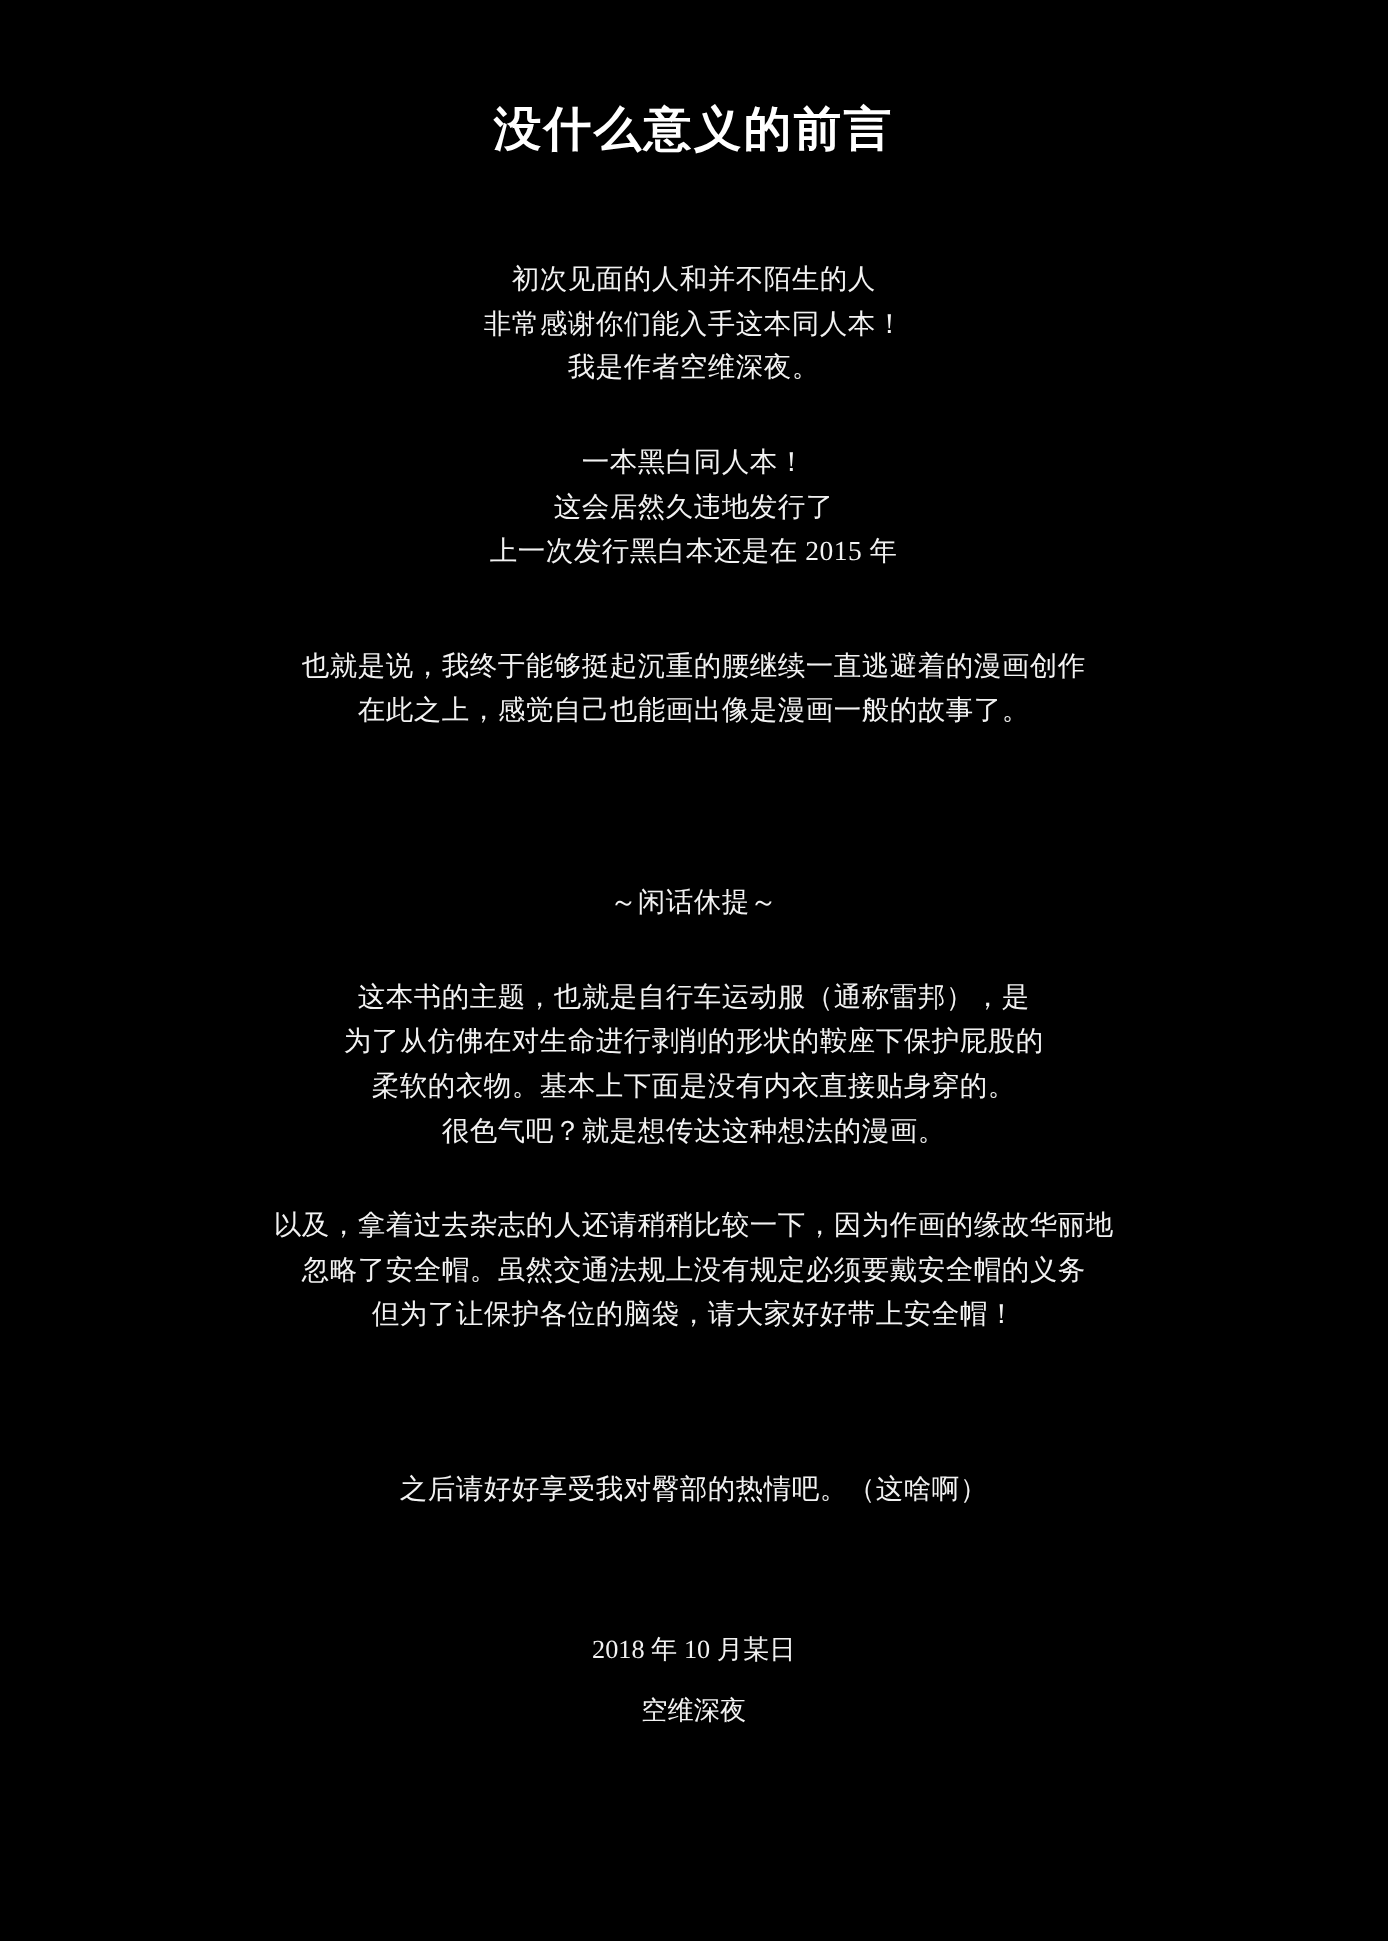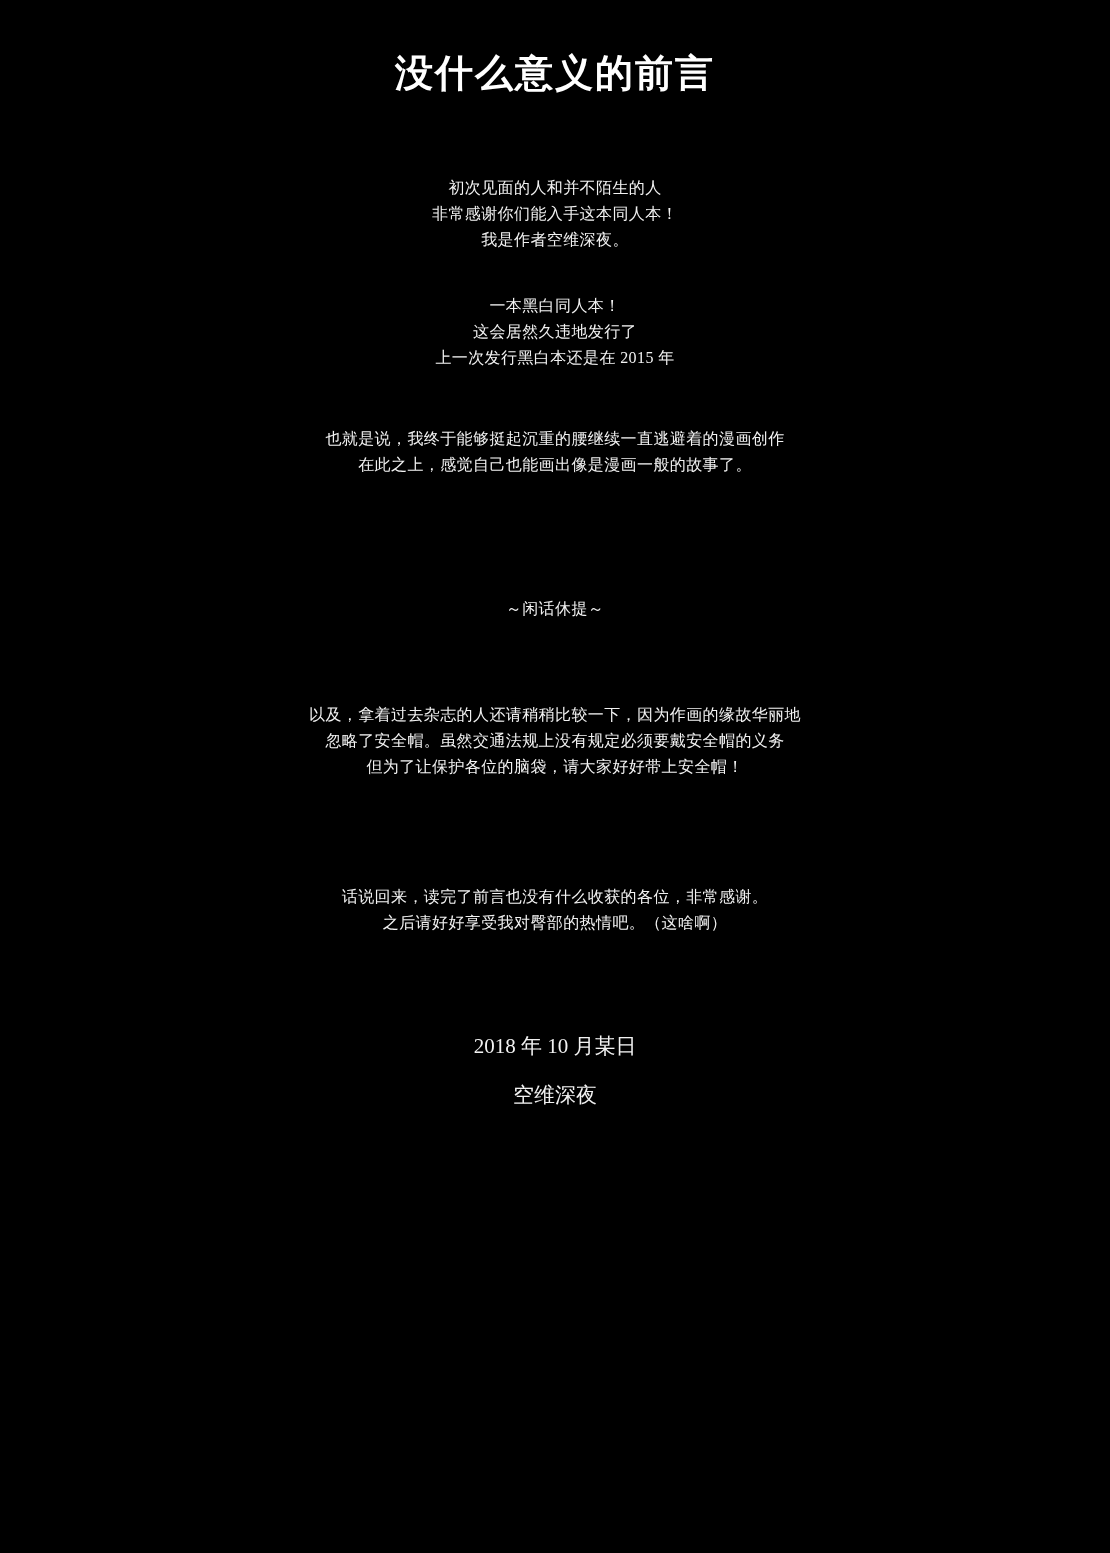--- a/index.html
+++ b/index.html
@@ -22,26 +22,26 @@
     box-sizing: border-box;
   }
   .title {
     text-align: center;
     font-family: Liberation Sans, sans-serif;
     font-weight: bold;
     font-size: 38px;
     letter-spacing: 2px;
     color: #ffffff;
     margin: 0;
-    padding-top: 48px;
+    padding-top: 78px;
   }
   .body-block {
     text-align: center;
     color: #f2f2f2;
-    font-size: 16px;
+    font-size: 22px;
     line-height: 1.62;
     letter-spacing: 0.4px;
   }
   .body-block p {
     margin: 0;
   }
   .spacer-sm { height: 26px; }
   .spacer-md { height: 40px; }
   .spacer-lg { height: 56px; }
   .spacer-xl { height: 78px; }
@@ -87,34 +87,39 @@
 
 
   <div class="spacer-md"></div>
 
   <div class="body-block">
     <p>～闲话休提～</p>
   </div>
 
   <div class="spacer-md"></div>
 
+  <div class="body-block">
+    <p>这本书的主题，也就是自行车运动服（通称雷邦），是</p>
+    <p>为了从仿佛在对生命进行剥削的形状的鞍座下保护屁股的</p>
+    <p>柔软的衣物。基本上下面是没有内衣直接贴身穿的。</p>
+    <p>很色气吧？就是想传达这种想法的漫画。</p>
+  </div>
 
   <div class="spacer-md"></div>
 
   <div class="body-block">
     <p>以及，拿着过去杂志的人还请稍稍比较一下，因为作画的缘故华丽地</p>
     <p>忽略了安全帽。虽然交通法规上没有规定必须要戴安全帽的义务</p>
     <p>但为了让保护各位的脑袋，请大家好好带上安全帽！</p>
   </div>
 
   <div class="spacer-xl"></div>
   <div class="spacer-sm"></div>
 
   <div class="body-block">
-    <p>话说回来，读完了前言也没有什么收获的各位，非常感谢。</p>
     <p>之后请好好享受我对臀部的热情吧。（这啥啊）</p>
   </div>
 
   <div class="spacer-xl"></div>
 
   <div class="sig">
     <p style="margin:16px;">2018 年 10 月某日</p>
     <p style="margin:0;">空维深夜</p>
   </div>
 

